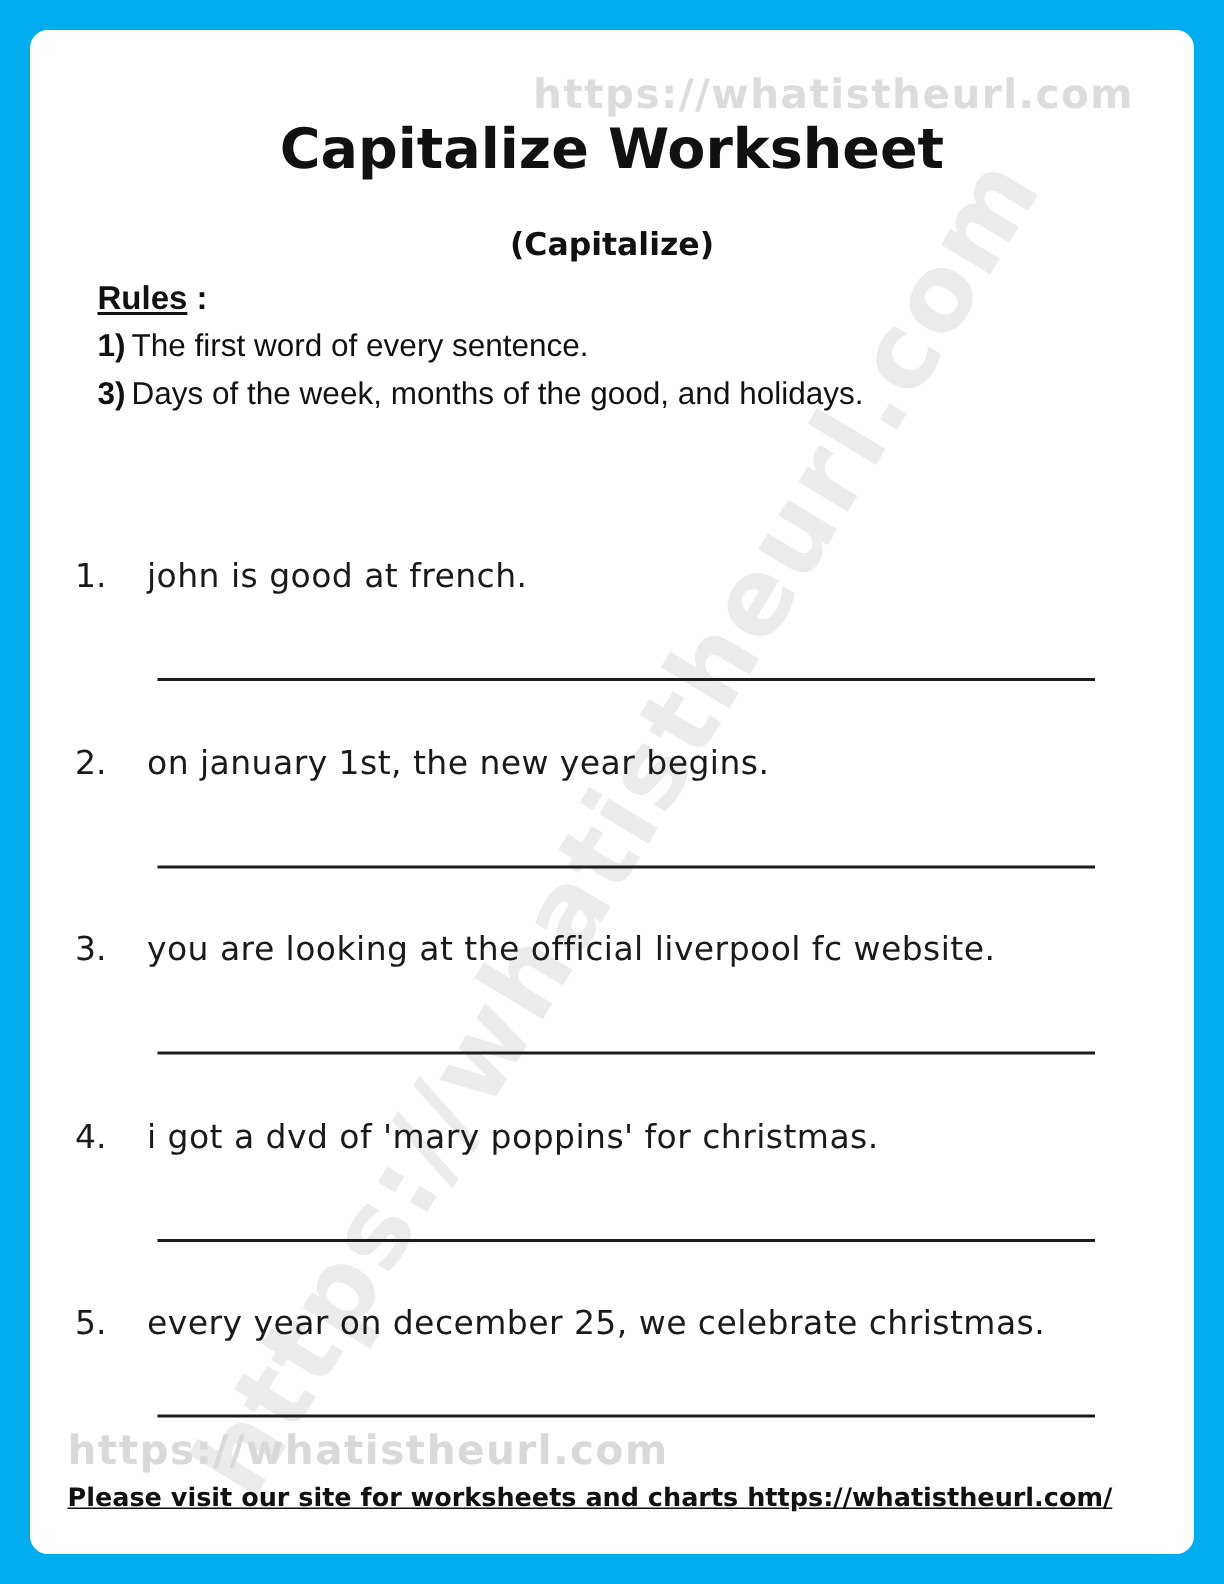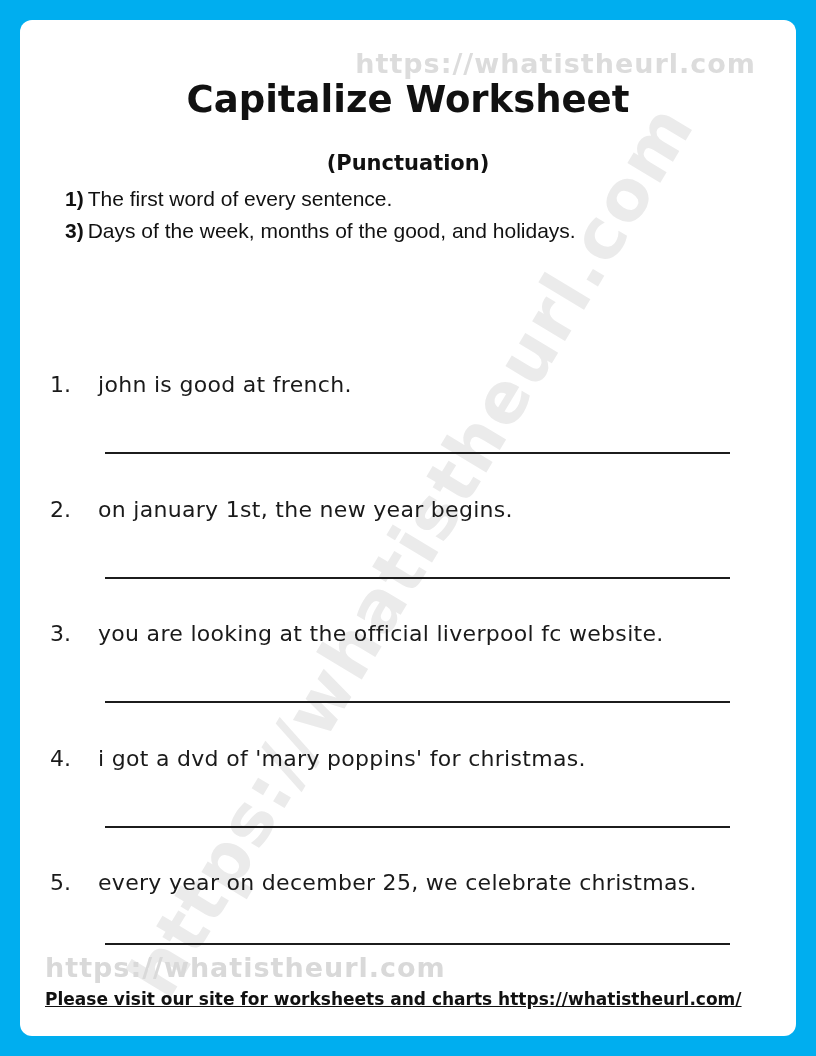--- a/index.html
+++ b/index.html
@@ -168,23 +168,24 @@
 </head>
 <body>
 
 <div class="card">
 
   <div class="wm-top">https://whatistheurl.com</div>
   <div class="wm-diagonal">https://whatistheurl.com</div>
   <div class="wm-bottom">https://whatistheurl.com</div>
 
   <div class="title">Capitalize Worksheet</div>
-  <div class="subtitle">(Punctuation)</div>
+  <div class="subtitle">(Capitalize)</div>
 
   <div class="rules">
+    <div class="rules-heading"><span class="u">Rules</span><span> :</span></div>
     <div class="rule-item"><b>1)</b><span>The first word of every sentence.</span></div>
     <div class="rule-item"><b>3)</b><span>Days of the week, months of the good, and holidays.</span></div>
   </div>
 
   <div class="question q1">
     <span class="q-num">1.</span>
     <span class="q-text">john is good at french.</span>
     <div class="q-line"></div>
   </div>
   <div class="question q2">

